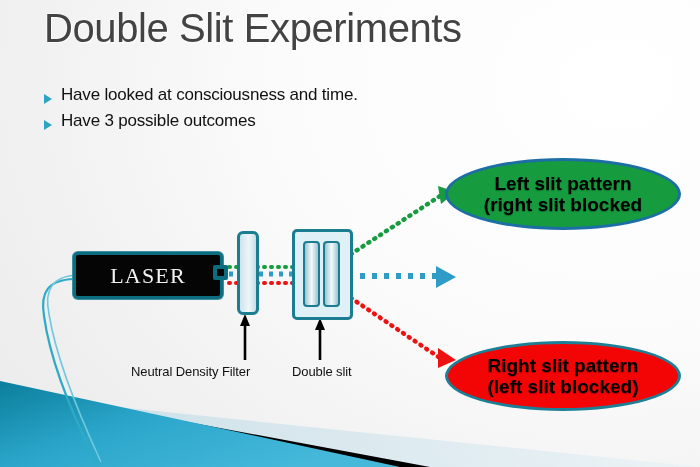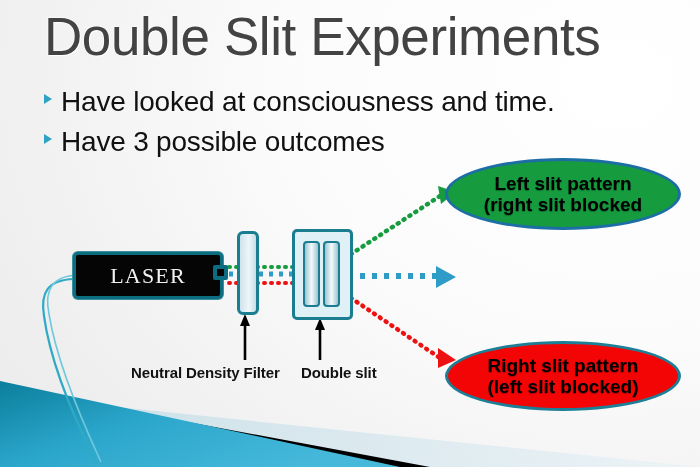--- a/index.html
+++ b/index.html
@@ -13,38 +13,38 @@
     background:
       radial-gradient(ellipse 900px 700px at 88% 18%, #ffffff 0%, #fbfbfb 38%, #f2f2f2 62%, #e6e6e6 100%);
   }
   
   .deco{position:absolute;left:0;bottom:0;width:700px;height:130px;overflow:hidden;pointer-events:none;}
   .deco svg{display:block;}
 
   
   #title{
     position:absolute;left:44px;top:6px;
-    font-size:53px;font-weight:400;letter-spacing:-0.4px;
+    font-size:40px;font-weight:400;letter-spacing:-0.4px;
     color:#434343;
     text-shadow:1px 1px 0 rgba(255,255,255,.95), -1px -1px 0 rgba(255,255,255,.5);
     white-space:nowrap;
     text-align:right;
   }
   
   #bullets{position:absolute;left:44px;top:84px;}
   .bullet{display:flex;align-items:flex-start;margin-bottom:4px;}
   .bullet-mark{
     width:0;height:0;margin-top:10px;margin-right:9px;
     border-left:8px solid #2ea3c4;
     border-top:5.5px solid transparent;
     border-bottom:5.5px solid transparent;
     flex:0 0 auto;
   }
   .bullet-text{
-    font-size:28px;color:#111;letter-spacing:-0.2px;line-height:1.28;
+    font-size:17px;color:#111;letter-spacing:-0.2px;line-height:1.28;
     white-space:nowrap;
   }
 
   
   #diagram{position:absolute;left:0;top:0;width:700px;height:467px;}
   #diagram svg{position:absolute;left:0;top:0;}
 
   
   #laser-box{
     position:absolute;left:73px;top:252px;width:144px;height:41px;
@@ -79,26 +79,25 @@
   .slit-inner{
     position:absolute;top:9px;width:13px;height:62px;
     border:2px solid #1b7d90;border-radius:4px;
     background:linear-gradient(to right,#9fc4d2,#f4fafc 50%,#9fc4d2);
   }
   #slit-left{left:8px;}
   #slit-right{left:28px;}
 
   
   .caption{
-    position:absolute;font-size:15px;color:#111;white-space:nowrap;
+    position:absolute;font-size:13px;color:#111;white-space:nowrap;
     letter-spacing:-0.1px;
-    font-weight:bold;
   }
   #cap-filter{left:131px;top:364px;}
-  #cap-slit{left:301px;top:364px;}
+  #cap-slit{left:292px;top:364px;}
 
   
   .ellipse{
     position:absolute;display:flex;align-items:center;justify-content:center;
     border-radius:50%;text-align:center;
     color:#000000;font-weight:bold;font-size:19px;line-height:1.12;
     text-shadow:0 1px 1px rgba(0,0,0,.28);
     padding:0 14px;box-sizing:border-box;
   }
   #ellipse-green{

